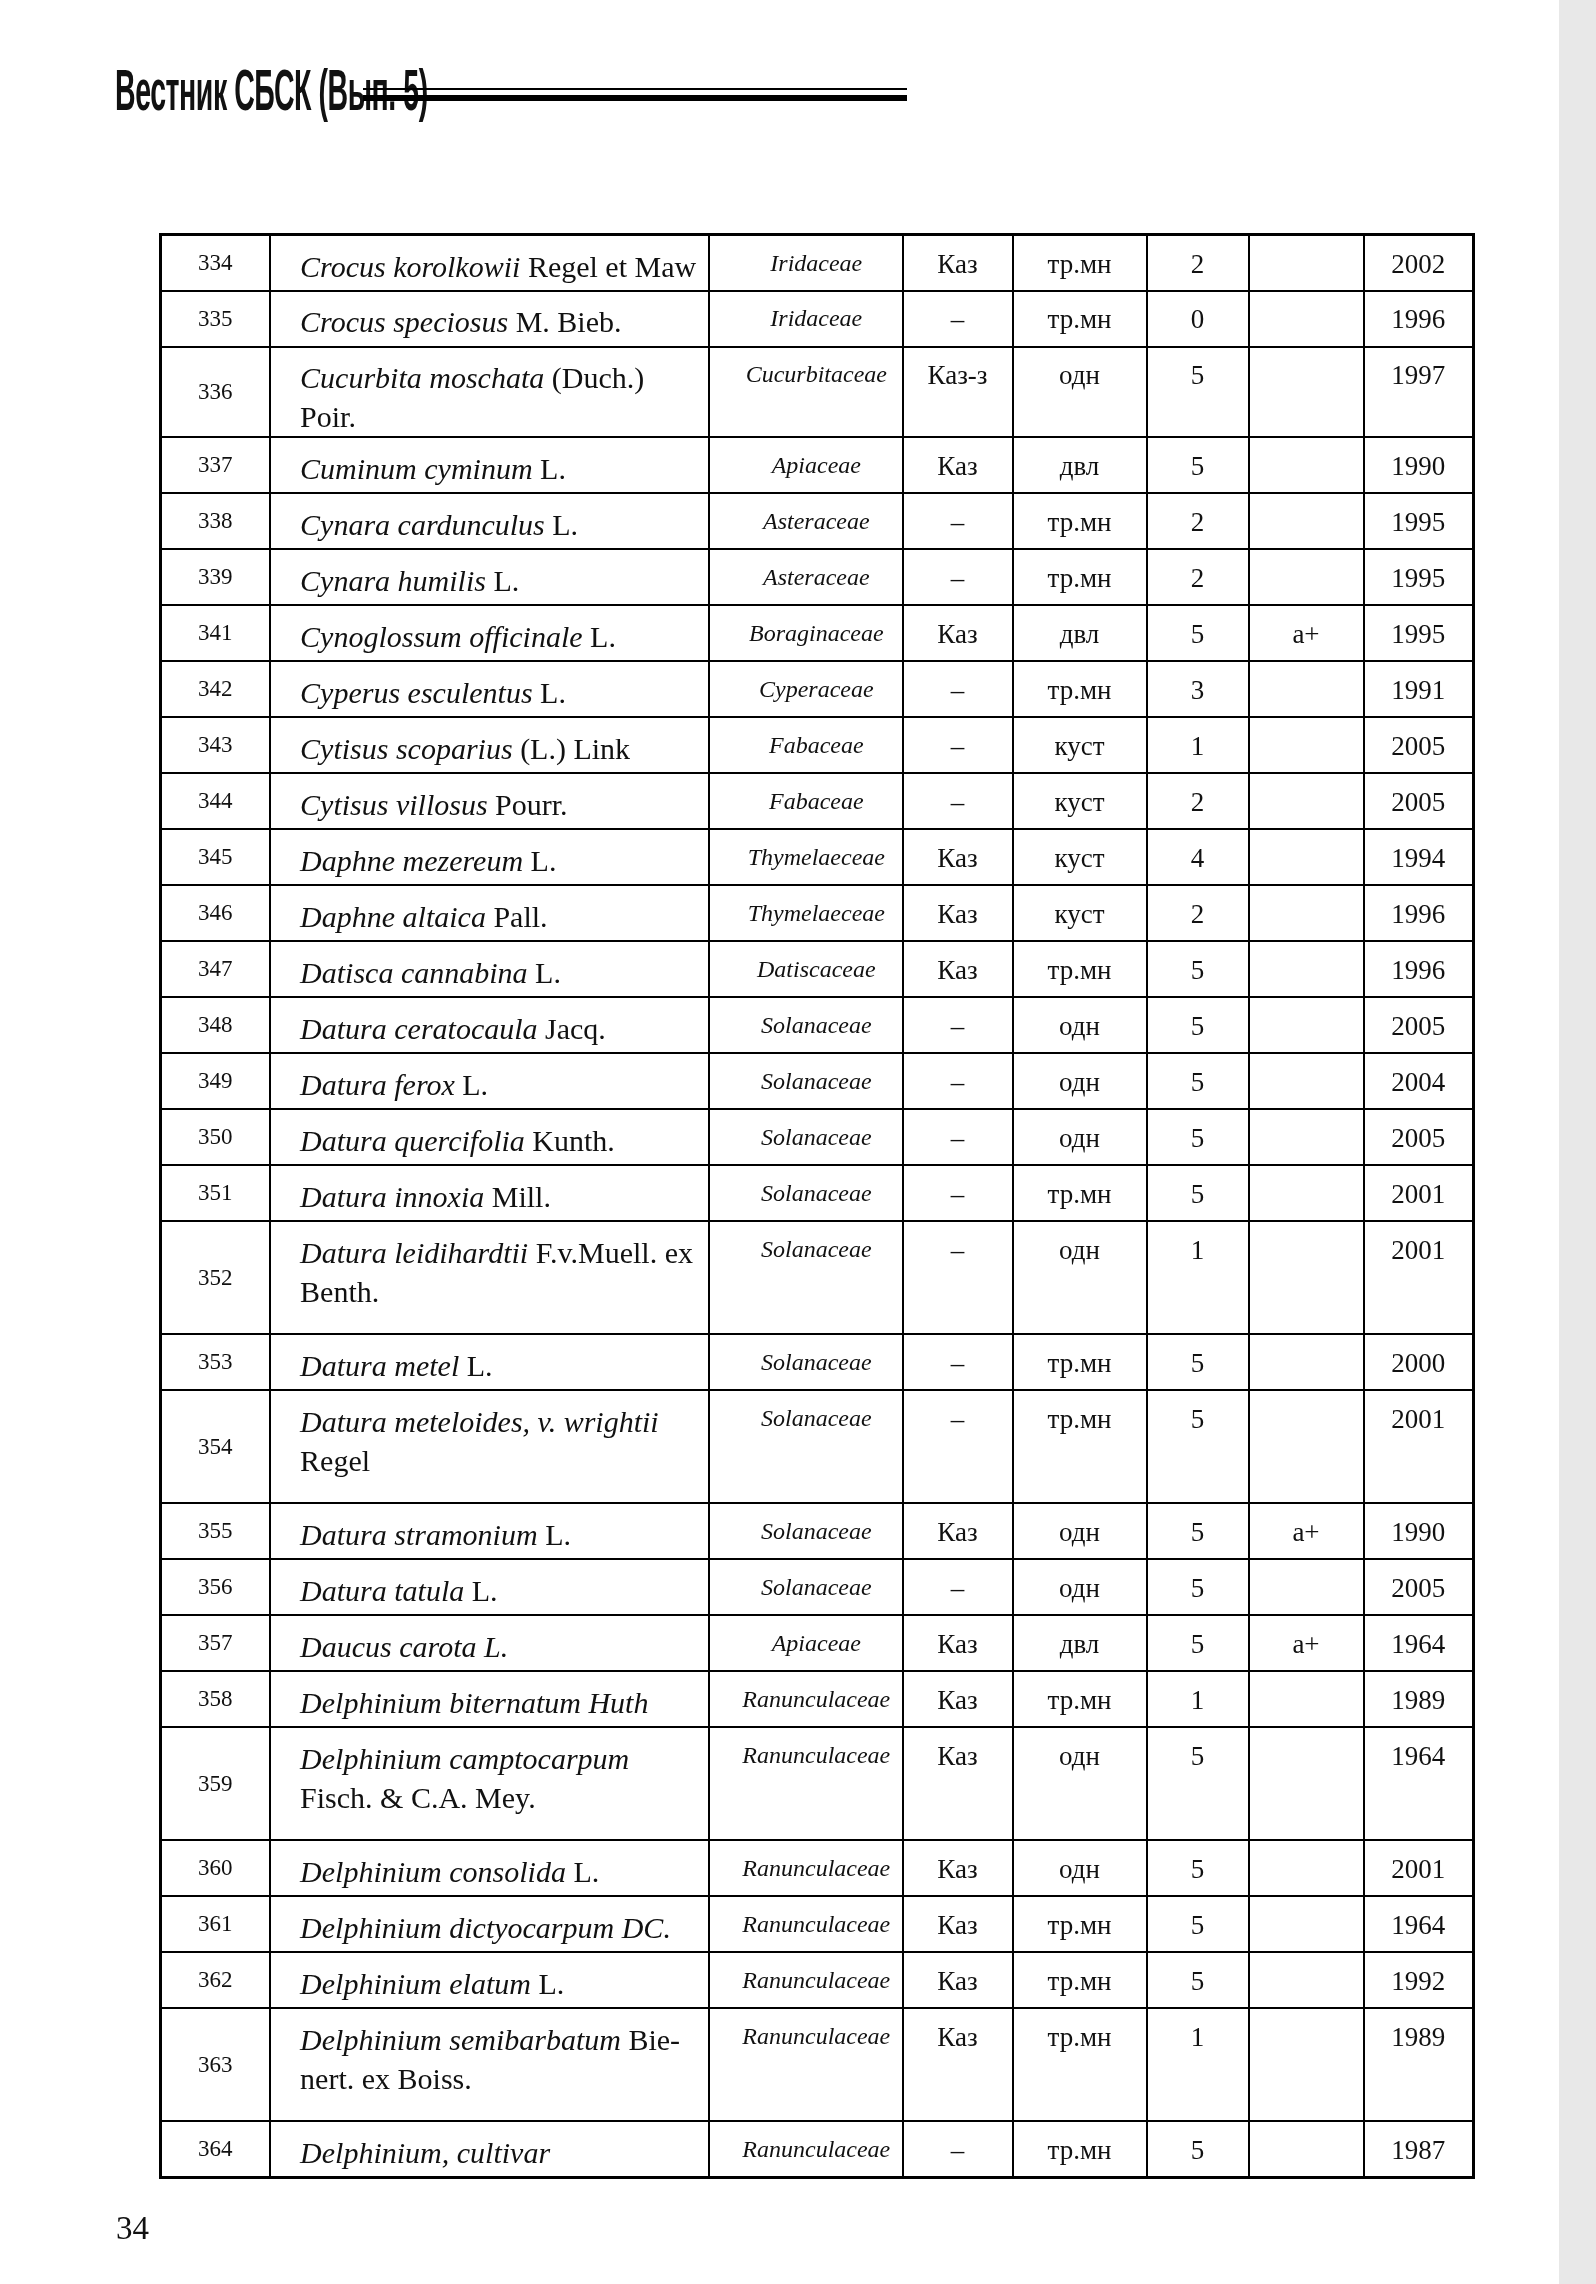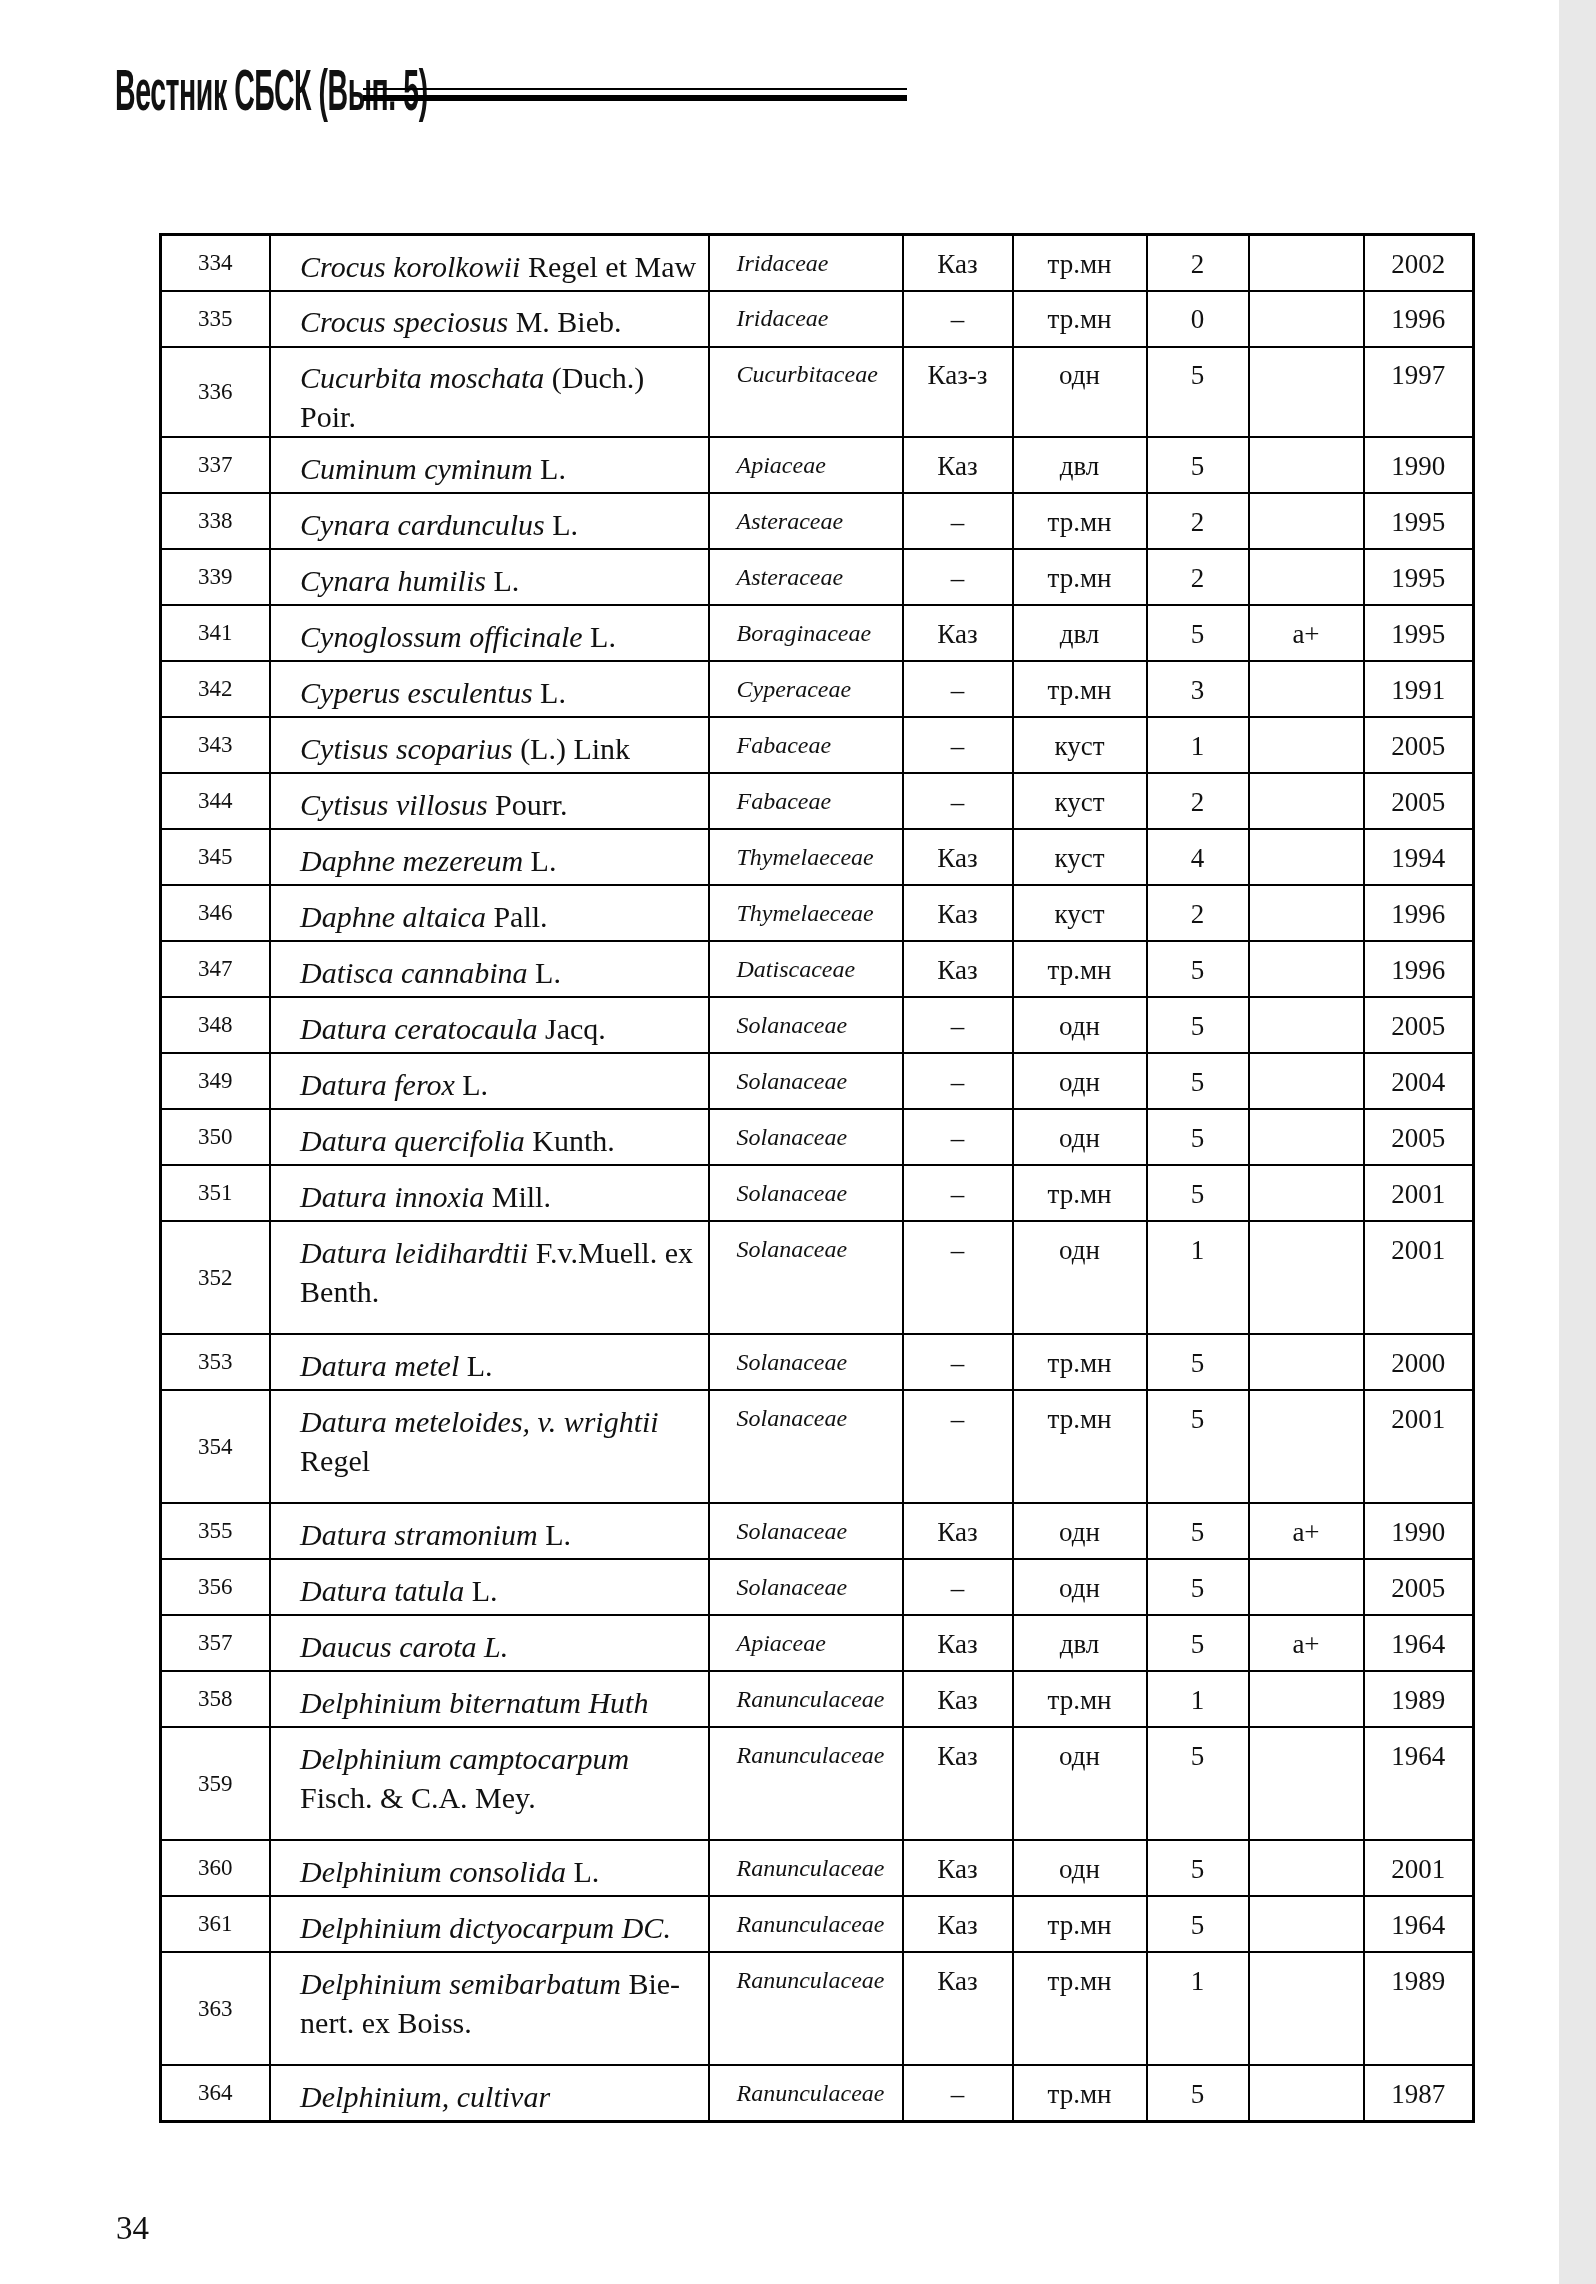--- a/index.html
+++ b/index.html
@@ -51,21 +51,21 @@
     text-align:center;
     font-size:23px;
   }
   .c-sp{
     text-align:left;
     padding:10.7px 10.7px 0 29.6px !important;
     font-size:30px;
     line-height:39px;
   }
   .c-fam{
-    text-align:left;
+    text-align:center;
     padding:12.5px 5.4px 0 27px !important;
     font-size:24px;
     font-style:italic;
     line-height:29px;
   }
   .c-reg,.c-life,.c-score,.c-note,.c-year{
     text-align:center;
     padding-top:11.6px !important;
     font-size:27px;
     line-height:32px;
@@ -362,20 +362,30 @@
         <tr class="row">
           <td class="c-num">361</td>
           <td class="c-sp"><span class="it">Delphinium dictyocarpum DC.</span><span> </span><span></span></td>
           <td class="c-fam">Ranunculaceae</td>
           <td class="c-reg">Каз</td>
           <td class="c-life">тр.мн</td>
           <td class="c-score">5</td>
           <td class="c-note"></td>
           <td class="c-year">1964</td>
         </tr>
+        <tr class="row">
+          <td class="c-num">362</td>
+          <td class="c-sp"><span class="it">Delphinium elatum</span><span> </span><span>L.</span></td>
+          <td class="c-fam">Ranunculaceae</td>
+          <td class="c-reg">Каз</td>
+          <td class="c-life">тр.мн</td>
+          <td class="c-score">5</td>
+          <td class="c-note"></td>
+          <td class="c-year">1992</td>
+        </tr>
         <tr class="row tall">
           <td class="c-num">363</td>
           <td class="c-sp"><span class="it">Delphinium semibarbatum</span><span> </span><span>Bie-nert. ex Boiss.</span></td>
           <td class="c-fam">Ranunculaceae</td>
           <td class="c-reg">Каз</td>
           <td class="c-life">тр.мн</td>
           <td class="c-score">1</td>
           <td class="c-note"></td>
           <td class="c-year">1989</td>
         </tr>

